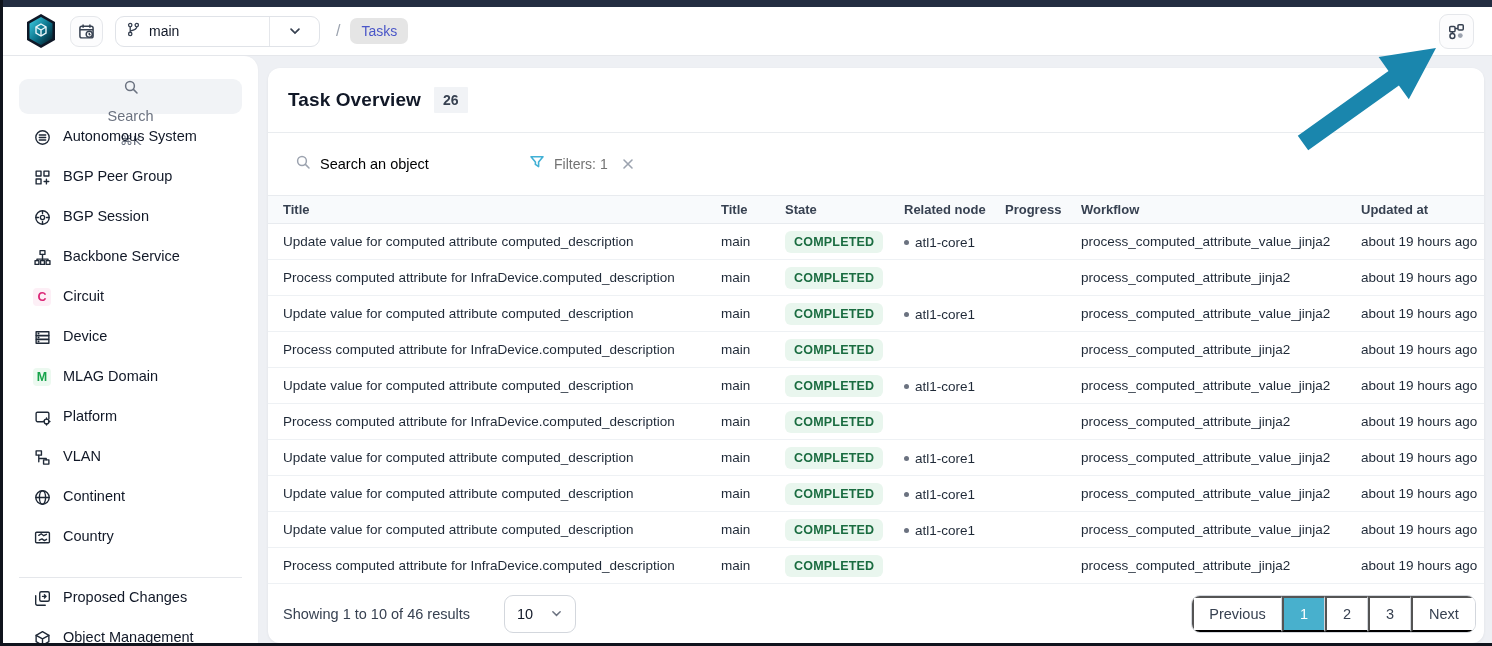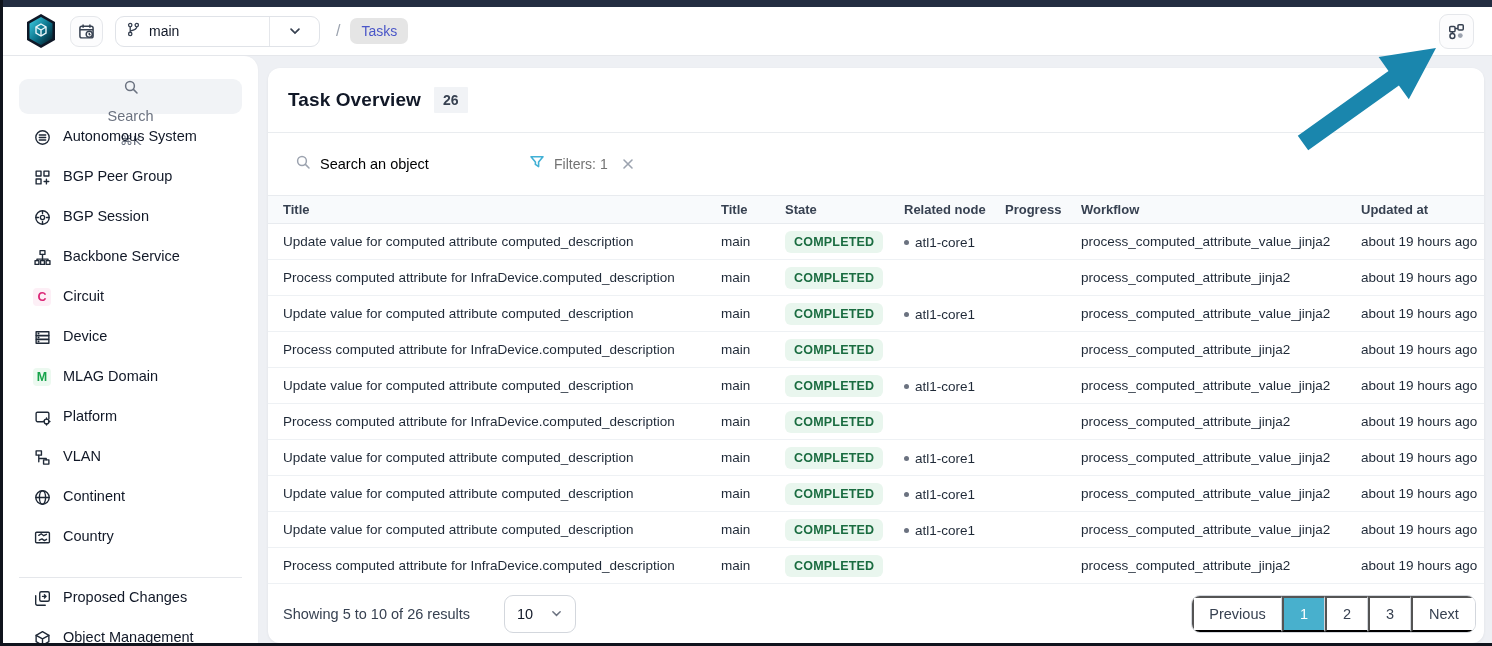--- a/index.html
+++ b/index.html
@@ -421,21 +421,21 @@
         <div class="td">Process computed attribute for InfraDevice.computed_description</div>
         <div class="td">main</div>
         <div class="td"><span class="state-badge">COMPLETED</span></div>
         <div class="td"></div>
         <div class="td"></div>
         <div class="td">process_computed_attribute_jinja2</div>
         <div class="td">about 19 hours ago</div>
       </div>
     </div>
   <div class="card-footer">
-    <span class="showing">Showing 5 to 10 of 26 results</span>
+    <span class="showing">Showing 1 to 10 of 46 results</span>
     <div class="page-size">
       <span>10</span>
       <svg width="13" height="13" viewBox="0 0 16 16" fill="none" stroke="#6b7280" stroke-width="1.8" stroke-linecap="round">
           <path d="M3.5 5.8 8 10.3l4.5-4.5"></path>
         </svg>
     </div>
     <div class="footer-spacer"></div>
     <div class="pagination">
         <button class="page-btn prev">Previous</button>
         <button class="page-btn num active">1</button>

